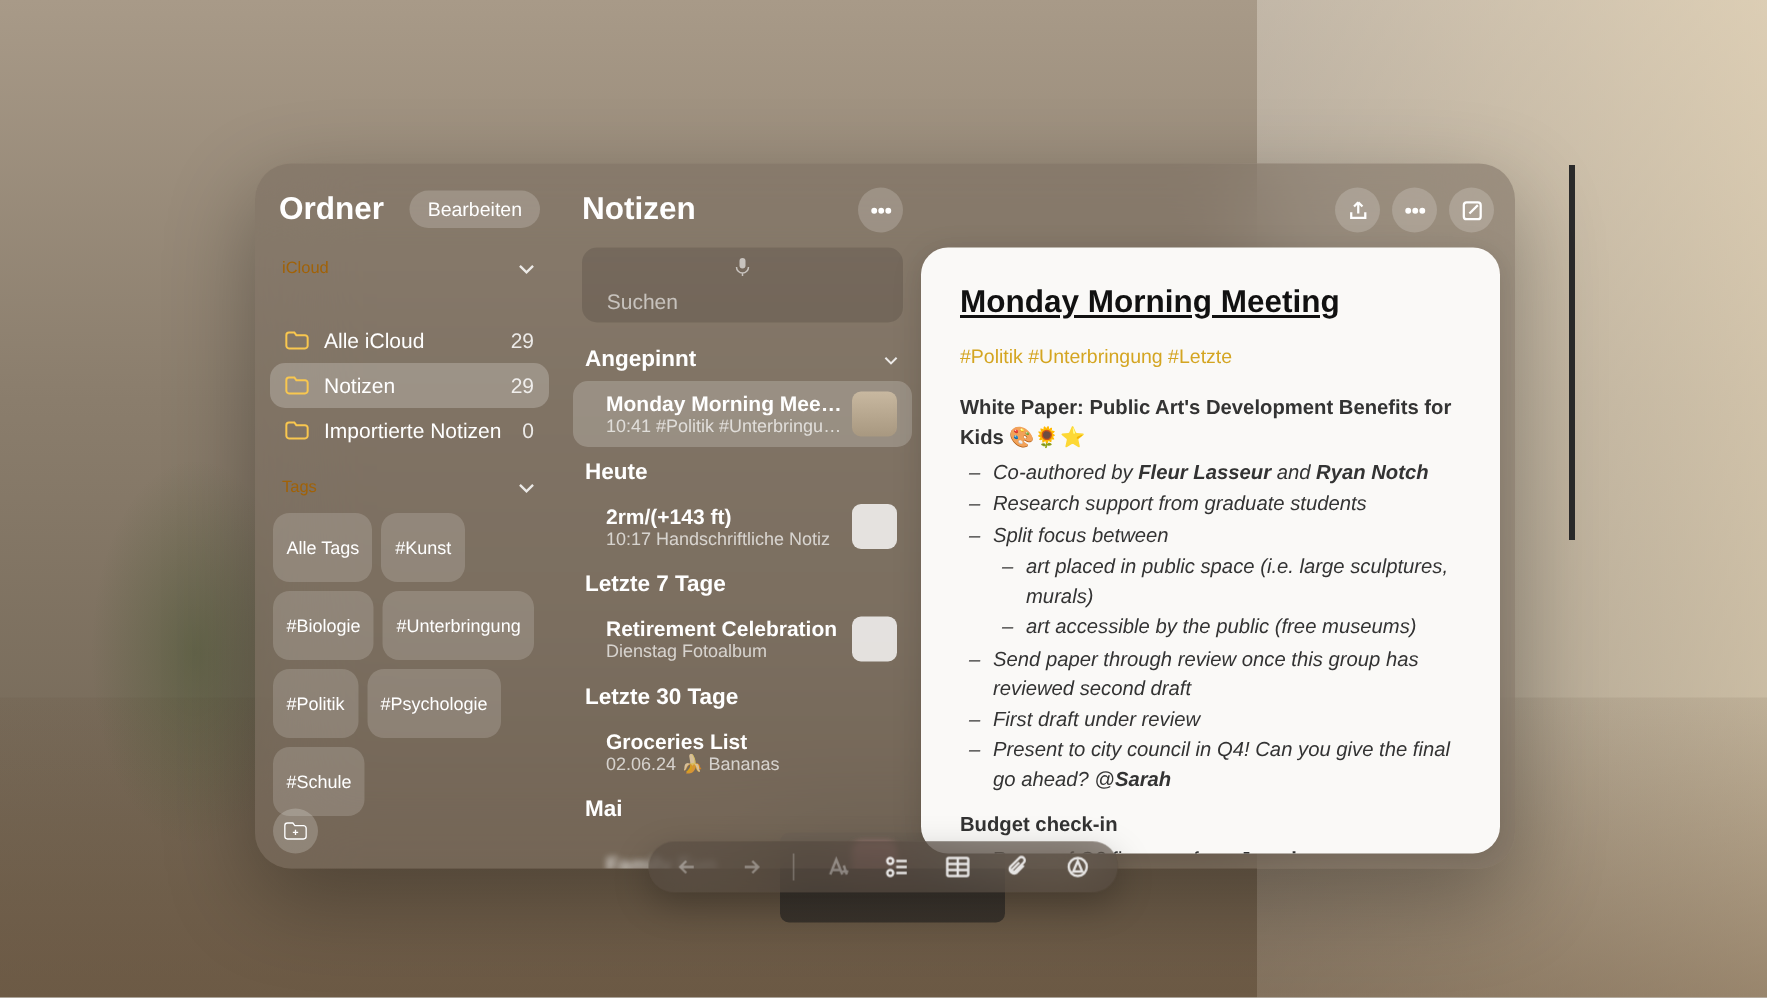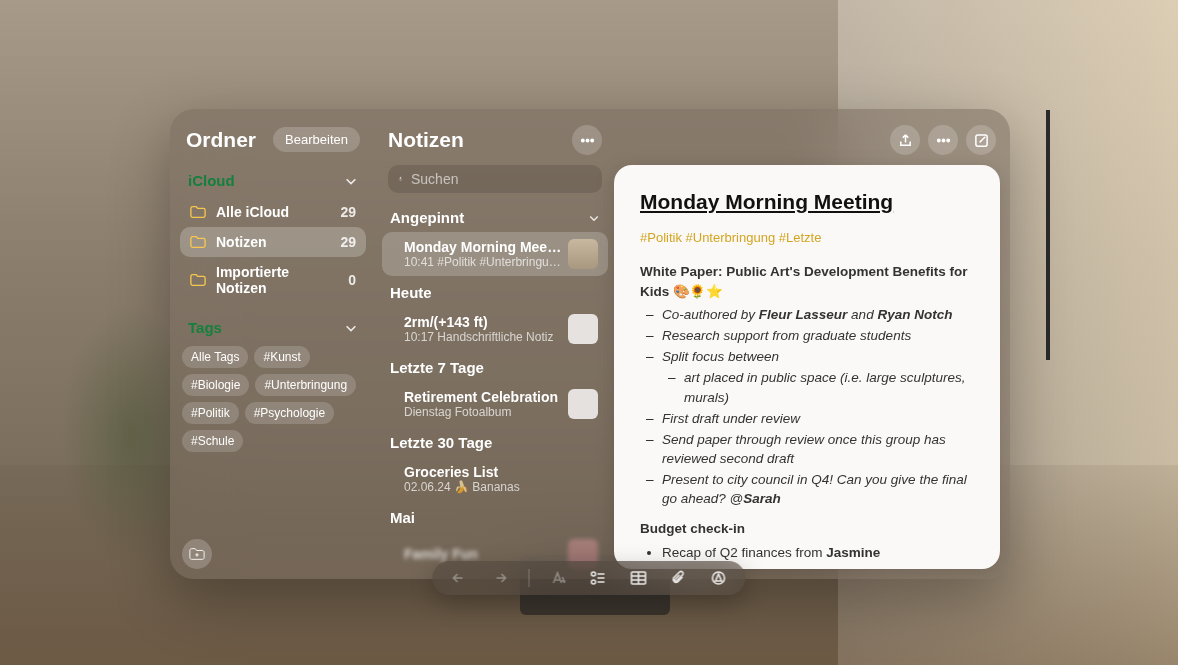--- a/index.html
+++ b/index.html
@@ -28,46 +28,46 @@
 }
 
 
 .sidebar { width: 206px; padding: 12px 10px; display:flex; flex-direction:column; position:relative;}
 .sidebar-header { display:flex; justify-content:space-between; align-items:center; padding:6px 6px 14px;}
 .sidebar-title { font-size:21px; font-weight:700; color:#fff;}
 .edit-btn { background: rgba(255,255,255,0.18); border:none; color:#fff; font-size:13px;
   padding:5px 12px; border-radius:14px; cursor:pointer;}
 .section-head { display:flex; justify-content:space-between; align-items:center;
   padding:6px 8px; cursor:pointer;}
-.section-head span.label { font-weight:700; color:#15803d; font-size:15px;}
+.section-head span.label { font-weight:400; color:#a16207; font-size:11px;}
 .chev { width:14px; height:14px; fill:#fff; opacity:.85;}
-.folder-list { margin-top:2px;font-weight:bold;}
+.folder-list { margin-top:20px;}
 .folder-item { display:flex; align-items:center; padding:7px 10px; border-radius:10px;
   color:#fff; font-size:14px; cursor:pointer; gap:10px;}
 .folder-item.active { background: rgba(255,255,255,0.22);}
 .folder-icon { width:16px; height:14px; flex-shrink:0;}
 .folder-icon path { fill:none; stroke:#f9c74f; stroke-width:1.5;}
 .folder-count { margin-left:auto; color:rgba(255,255,255,0.85); font-size:14px;}
 .tags-wrap { display:flex; flex-wrap:wrap; gap:6px; padding:4px 2px;}
 .tag-pill { background: rgba(255,255,255,0.16); color:#fff; font-size:12px;
-  padding:4px 9px; border-radius:11px; cursor:pointer;}
+  padding:16px 9px; border-radius:11px; cursor:pointer;}
 .sidebar-footer { position:absolute; bottom:10px; left:12px;}
 .new-folder-btn { width:30px; height:30px; border-radius:15px; background:rgba(255,255,255,0.2);
   border:none; display:flex; align-items:center; justify-content:center; cursor:pointer;}
 .new-folder-btn svg { width:16px; height:16px; stroke:#fff; fill:none;}
 
 
 .notes-col { width: 238px; display:flex; flex-direction:column; padding-top:12px;}
 .notes-header { display:flex; align-items:center; justify-content:space-between; padding:4px 12px 10px;}
 .notes-title { font-size:21px; font-weight:700; color:#fff;}
 .icon-btn { width:30px; height:30px; border-radius:15px; background:rgba(255,255,255,0.18);
   border:none; display:flex; align-items:center; justify-content:center; cursor:pointer;}
 .icon-btn svg { width:15px; height:15px; stroke:#fff; fill:none; stroke-width:1.6;}
 .search-box { margin:0 12px 8px; background:rgba(0,0,0,0.12); border-radius:10px;
-  display:flex; align-items:center; padding:6px 10px; gap:8px;}
+  display:flex; align-items:center; padding:6px 10px; gap:8px;flex-direction:column;}
 .search-box svg { width:14px; height:14px; fill:rgba(255,255,255,0.6);}
 .search-box input { background:none; border:none; color:#fff; font-size:14px;
   outline:none; flex:1;}
 .search-box input::placeholder { color:rgba(255,255,255,0.6);}
 .section-label { display:flex; justify-content:space-between; align-items:center;
   padding:8px 14px 6px; color:#fff; font-weight:600; font-size:15px;}
 .note-row { padding:6px 10px 6px 22px; margin:0 6px; border-radius:10px; cursor:pointer;
   position:relative; min-height:44px; display:flex; align-items:center;}
 .note-row.active { background: rgba(255,255,255,0.2);}
 .note-text { flex:1; min-width:0;}
@@ -294,24 +294,25 @@
       <div class="note-h1">Monday Morning Meeting</div>
       <div class="note-tags">#Politik #Unterbringung #Letzte</div>
 
       <div class="note-section">White Paper: Public Art's Development Benefits for Kids 🎨🌻⭐</div>
       <ul class="dash">
         <li><span>Co-authored by </span><span class="mention">Fleur Lasseur</span><span> and </span><span class="mention">Ryan Notch</span></li>
         <li>Research support from graduate students</li>
         <li><span>Split focus between</span>
           <ul class="dash">
             <li>art placed in public space (i.e. large sculptures, murals)</li>
+            <li>art accessible by the public (free museums)</li>
           </ul>
         </li>
+        <li>Send paper through review once this group has reviewed second draft</li>
         <li>First draft under review</li>
-        <li>Send paper through review once this group has reviewed second draft</li>
         <li><span>Present to city council in Q4! Can you give the final go ahead? @</span><span class="mention">Sarah</span></li>
       </ul>
 
       <div class="note-section">Budget check-in</div>
       <ul class="bul">
         <li><span>Recap of Q2 finances from </span><span class="mention">Jasmine</span></li>
 
       </ul>
     </div>
   </div>

